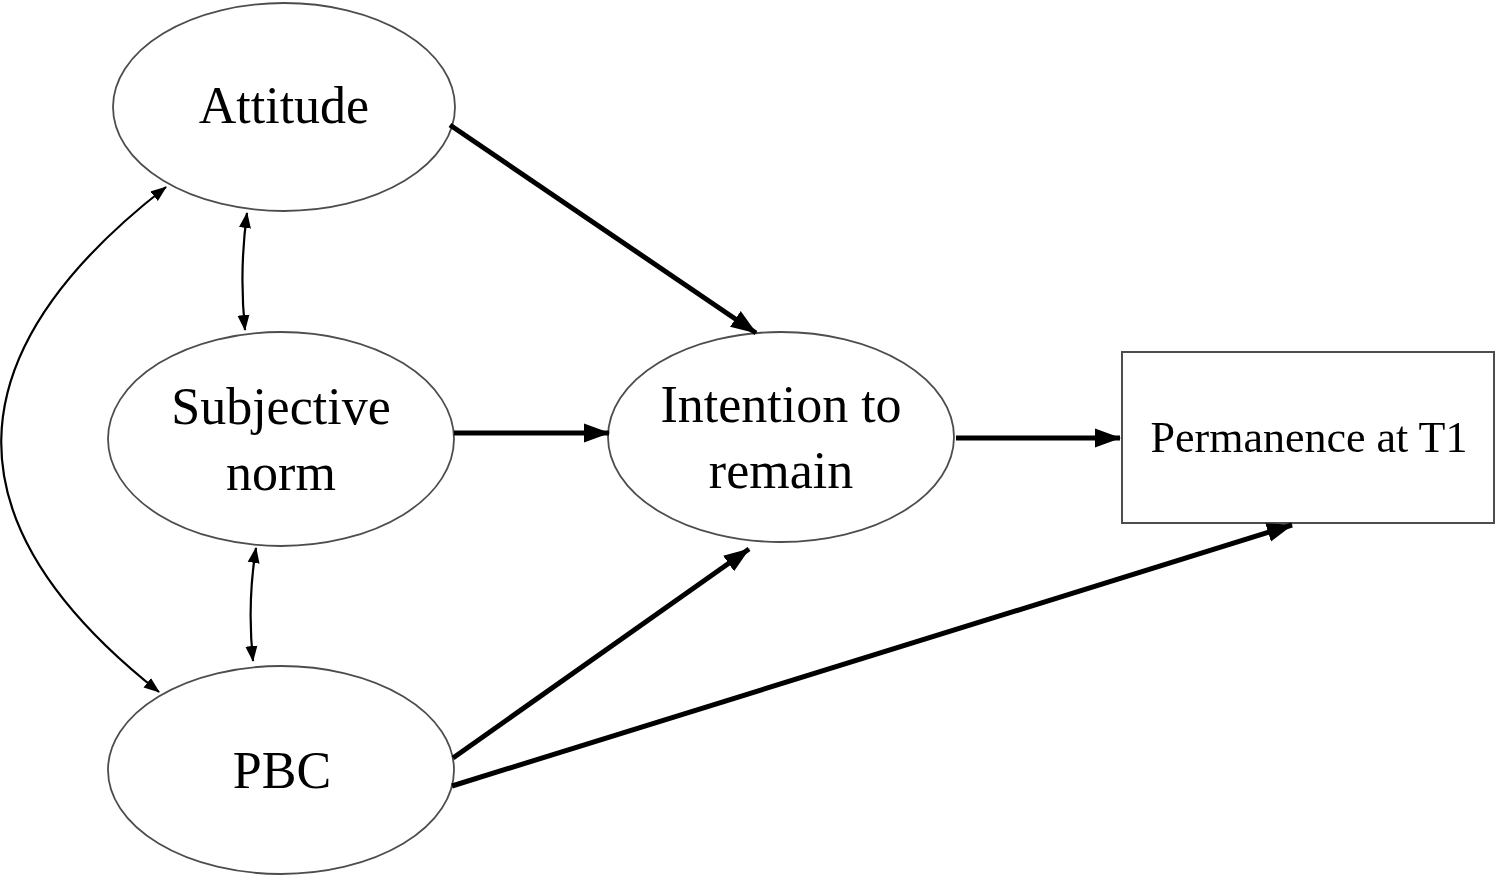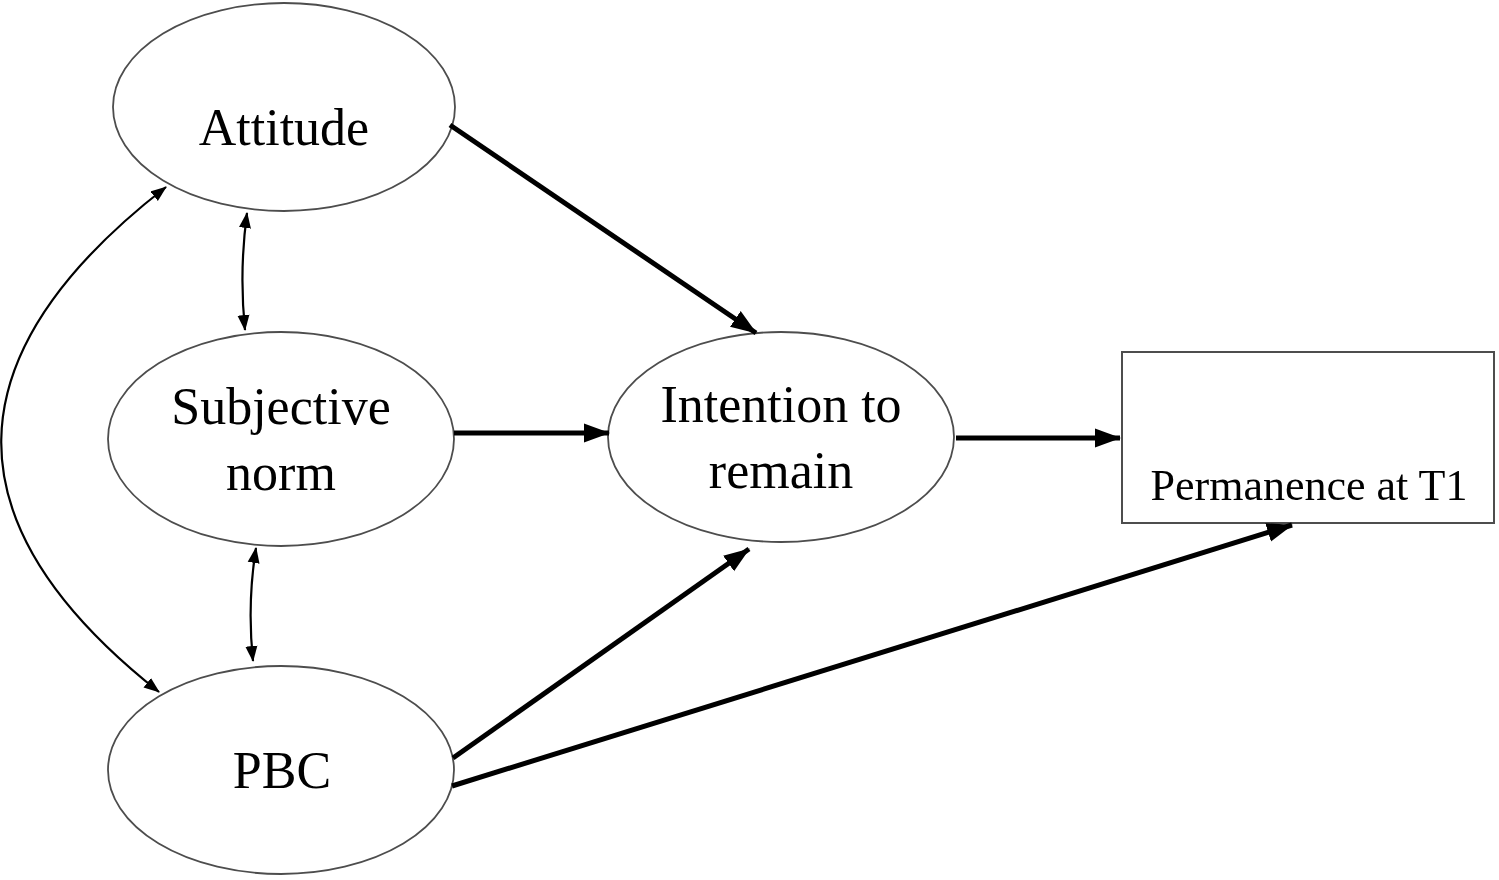--- a/index.html
+++ b/index.html
@@ -27,21 +27,20 @@
     transform: translate(-50%, -50%);
     text-align: center;
     color: #000000;
     font-size: 52px;
     line-height: 1.26;
     white-space: normal;
   }
   .node-label.small {
     font-size: 44px;
     line-height: 1.2;
-    margin-top: 48px;
   }
 </style>
 </head>
 <body>
 
 <div class="canvas">
 
   <svg class="diagram-svg" viewBox="0 0 1499 880" xmlns="http://www.w3.org/2000/svg">
     <defs>
       <marker id="ah-thick" markerUnits="userSpaceOnUse" markerWidth="27" markerHeight="21" refX="25" refY="10.5" orient="auto">
@@ -62,21 +61,21 @@
     <path d="M 454 433 L 609 433" fill="none" stroke="#000000" stroke-width="5" marker-end="url(#ah-thick)"></path>
     <path d="M 453 758 L 749 549" fill="none" stroke="#000000" stroke-width="5" marker-end="url(#ah-thick)"></path>
     <path d="M 452 786 L 1292 525" fill="none" stroke="#000000" stroke-width="5" marker-end="url(#ah-thick)"></path>
     <path d="M 956 438 L 1120 438" fill="none" stroke="#000000" stroke-width="5" marker-end="url(#ah-thick)"></path>
 
     <path d="M 247 213 Q 239 272 245 330" fill="none" stroke="#000000" stroke-width="2.2" marker-start="url(#ah-thin)" marker-end="url(#ah-thin)"></path>
     <path d="M 256 548 Q 247 604 253 661" fill="none" stroke="#000000" stroke-width="2.2" marker-start="url(#ah-thin)" marker-end="url(#ah-thin)"></path>
     <path d="M 166 187 Q -160 440 159 692" fill="none" stroke="#000000" stroke-width="2.2" marker-start="url(#ah-thin)" marker-end="url(#ah-thin)"></path>
   </svg>
 
-  <div class="node-label" style="left:284px; top:106px; width:300px;margin-top:22px;">Attitude</div>
+  <div class="node-label" style="left:284px; top:106px; width:300px;">Attitude</div>
 
   <div class="node-label" style="left:281px; top:440px; width:270px;text-align:center;">Subjective norm</div>
 
   <div class="node-label" style="left:282px; top:771px; width:300px;">PBC</div>
 
   <div class="node-label" style="left:781px; top:438px; width:300px;">Intention to remain</div>
 
   <div class="node-label small" style="left:1309px; top:438px; width:360px;">Permanence at T1</div>
 
 </div>

